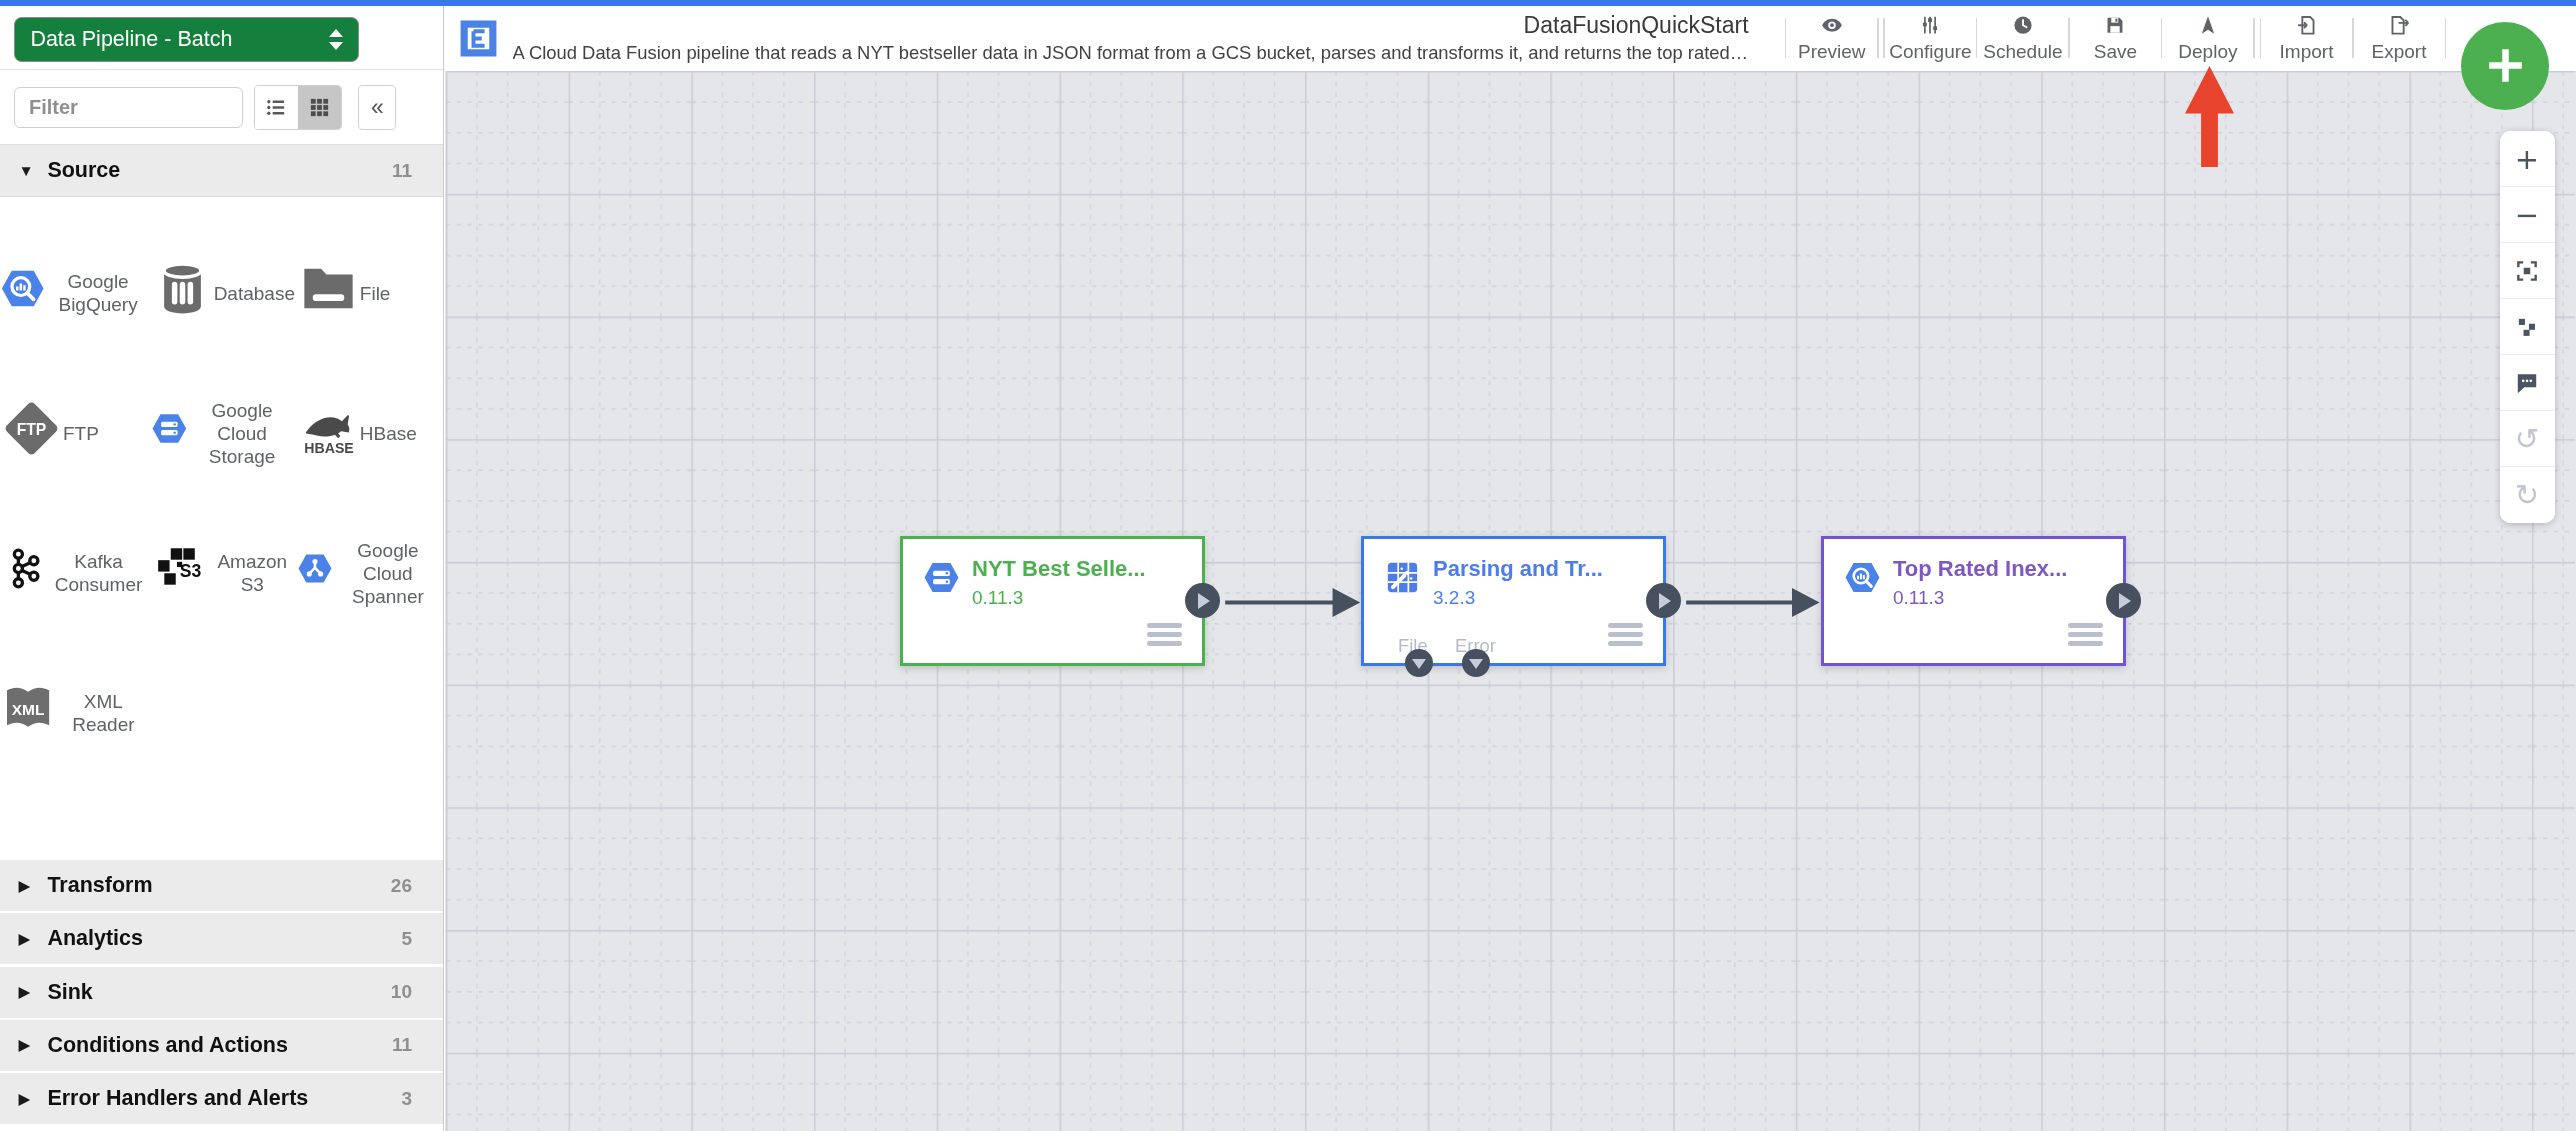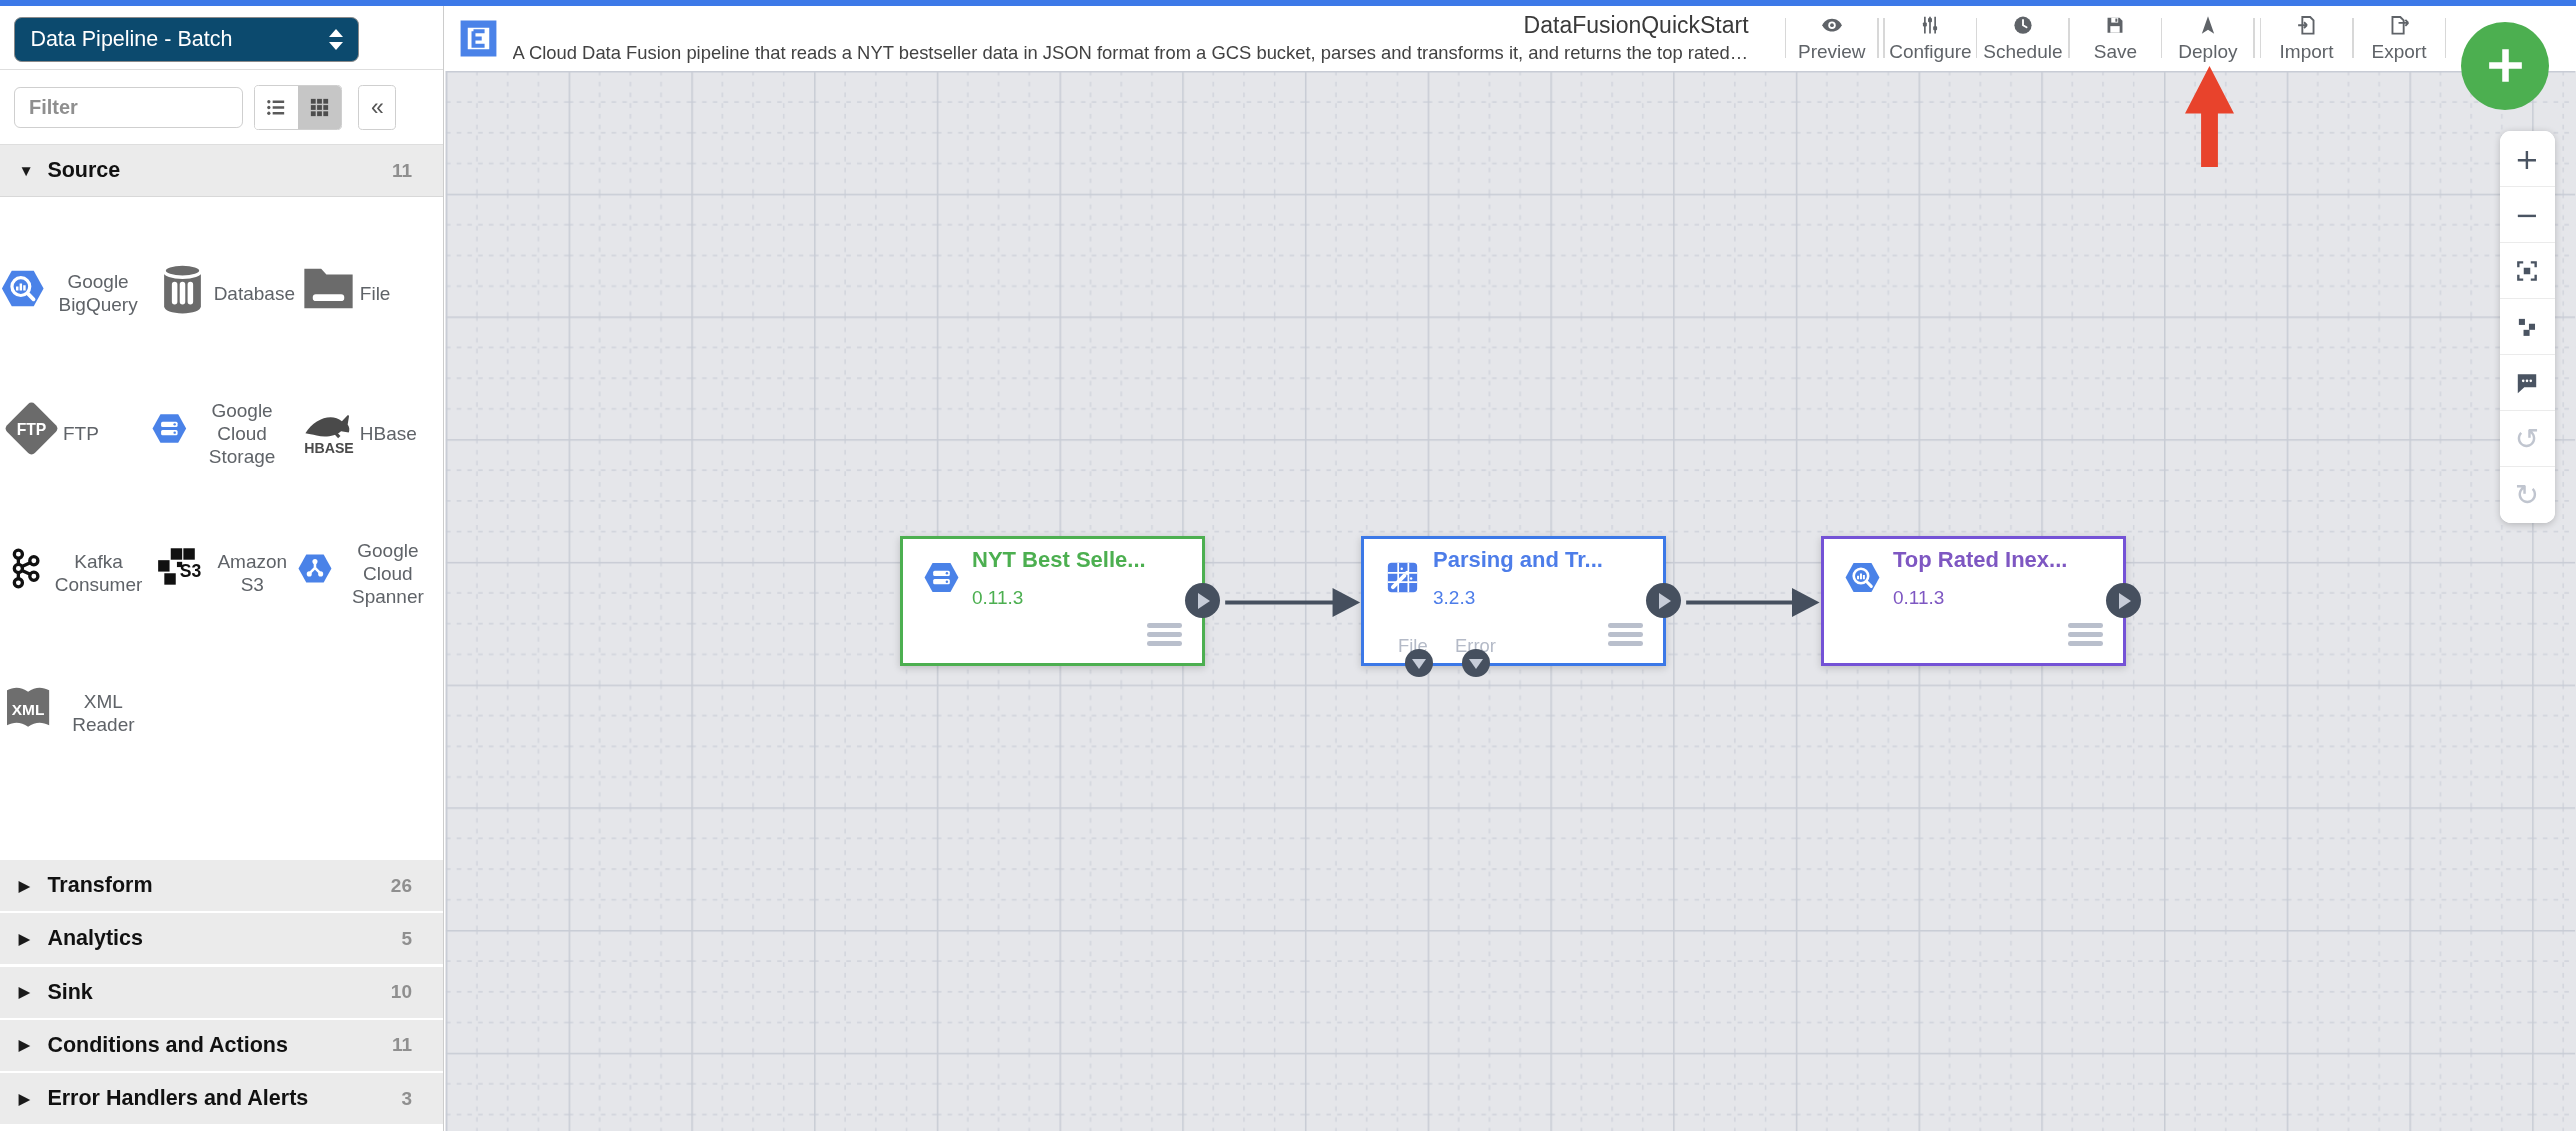--- a/index.html
+++ b/index.html
@@ -7,21 +7,21 @@
               font-family:"Liberation Sans", sans-serif; }
   .app { position:relative; width:2576px; height:1131px; }
 
   
   .topbar { position:absolute; left:0; top:0; width:100%; height:6.1px; z-index:30; }
 
   
   .sidebar { position:absolute; left:0; top:6.1px; width:444px; height:1125px;
              background:#fff; border-right:1.5px solid #cccccc; z-index:20; }
   .ptype-row { height:64px; border-bottom:1.5px solid #dedede; padding:10.7px 0 0 14px; }
-  .ptype { width:345px; height:45px; background:#0c4a6e; border:1.5px solid #8a8a8a; border-radius:7.7px;
+  .ptype { width:345px; height:45px; background:#15803d; border:1.5px solid #8a8a8a; border-radius:7.7px;
            color:#fff; font-size:21.5px; display:flex; align-items:center; padding:0 15.4px; cursor:pointer; }
   .ptype .lbl { flex:1; }
   .updown { display:flex; flex-direction:column; gap:4.6px; }
   .tri-up { width:0;height:0;border-left:7px solid transparent;border-right:7px solid transparent;border-bottom:8.4px solid #fff; }
   .tri-dn { width:0;height:0;border-left:7px solid transparent;border-right:7px solid transparent;border-top:8.4px solid #fff; }
 
   .filter-row { height:75px; border-bottom:1.5px solid #dedede; display:flex; align-items:center; padding:0 0 0 14px; gap:10.7px; }
   .filter-input { width:229px; height:41px; border:1.5px solid #cfcfcf; border-radius:6.1px; font-size:20px;
                   padding:16px 14px; color:#444; outline:none; font-family:"Liberation Sans",sans-serif; }
   .filter-input::placeholder { color:#8f8f8f; font-weight:bold; opacity:1; }
@@ -63,21 +63,21 @@
   .toolbar-end-pad { width:130px; }
 
   
   .canvas { position:absolute; left:445px; top:71px; right:0; bottom:0; overflow:hidden; background:#e5e6ea; }
   .gridsvg, .connsvg { position:absolute; left:0; top:0; width:100%; height:100%; }
   .connsvg { z-index:2; }
 
   .node { position:absolute; width:305px; height:130px; background:#fff; z-index:3;
           box-shadow:0 2.3px 7.7px rgba(0,0,0,.18); cursor:pointer; }
   .node .nicon { position:absolute; left:20px; top:20px; width:37px; height:37px; }
-  .node .ntitle { position:absolute; left:69px; top:8px; font-size:22px; font-weight:bold; white-space:nowrap; }
+  .node .ntitle { position:absolute; left:69px; top:17px; font-size:22px; font-weight:bold; white-space:nowrap; }
   .node .nver { position:absolute; left:69px; top:48px; font-size:19px; }
   .burger { position:absolute; right:20px; bottom:17px; width:35px; cursor:pointer; }
   .burger i { display:block; height:4.6px; border-radius:2.3px; background:#b9bfcc; margin-bottom:4.6px; }
   .outport { position:absolute; right:-17.7px; top:50%; margin-top:-17.7px; width:35px; height:35px; border-radius:50%;
              background:#46505f; display:flex; align-items:center; justify-content:center; cursor:pointer; z-index:4; }
   .outport i { width:0; height:0; border-top:8.4px solid transparent; border-bottom:8.4px solid transparent;
                border-left:12.3px solid #c6ccd8; margin-left:4.6px; }
   .bport-label { position:absolute; bottom:6.1px; font-size:18.4px; color:#b4bac7; }
   .bport { position:absolute; bottom:-14px; width:28px; height:28px; border-radius:50%; background:#46505f;
            display:flex; align-items:center; justify-content:center; cursor:pointer; z-index:4; }

